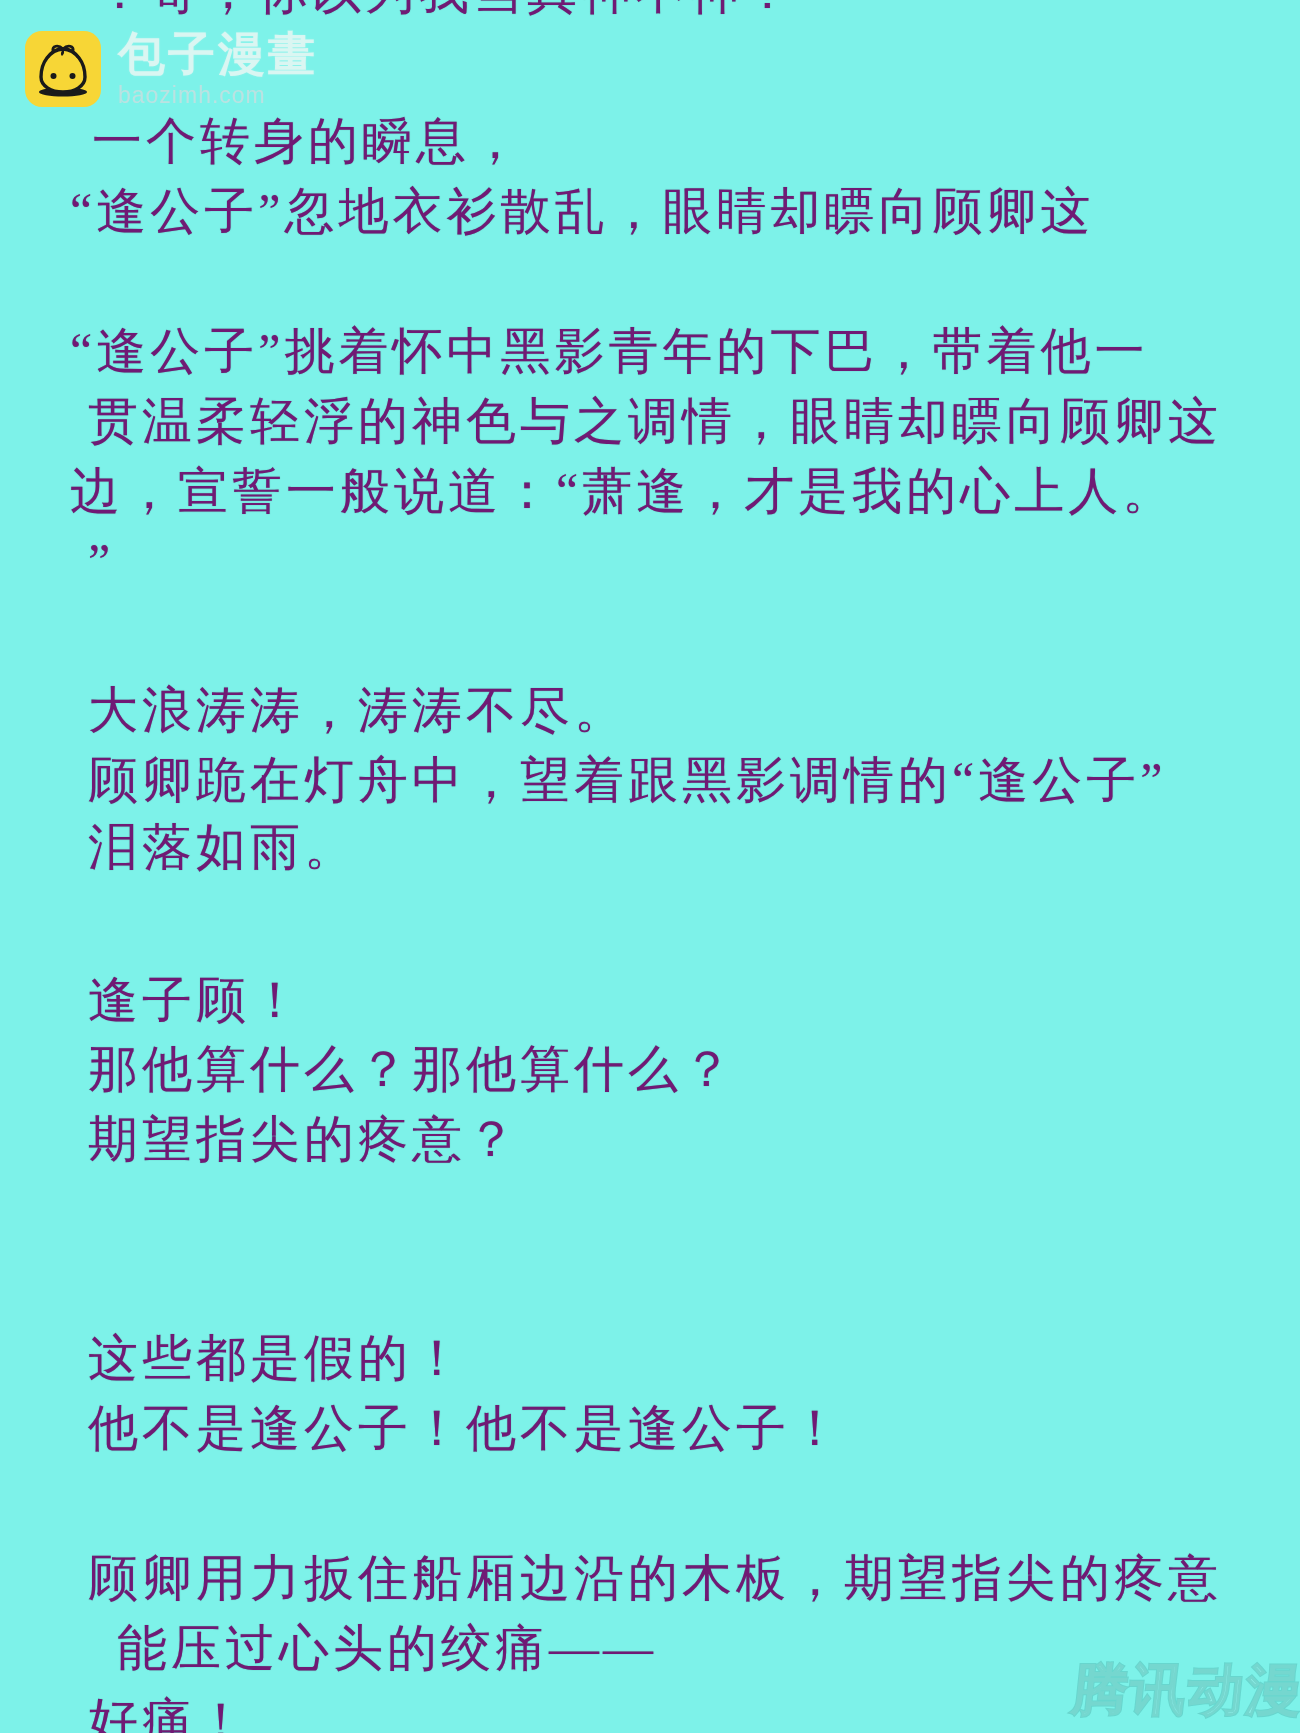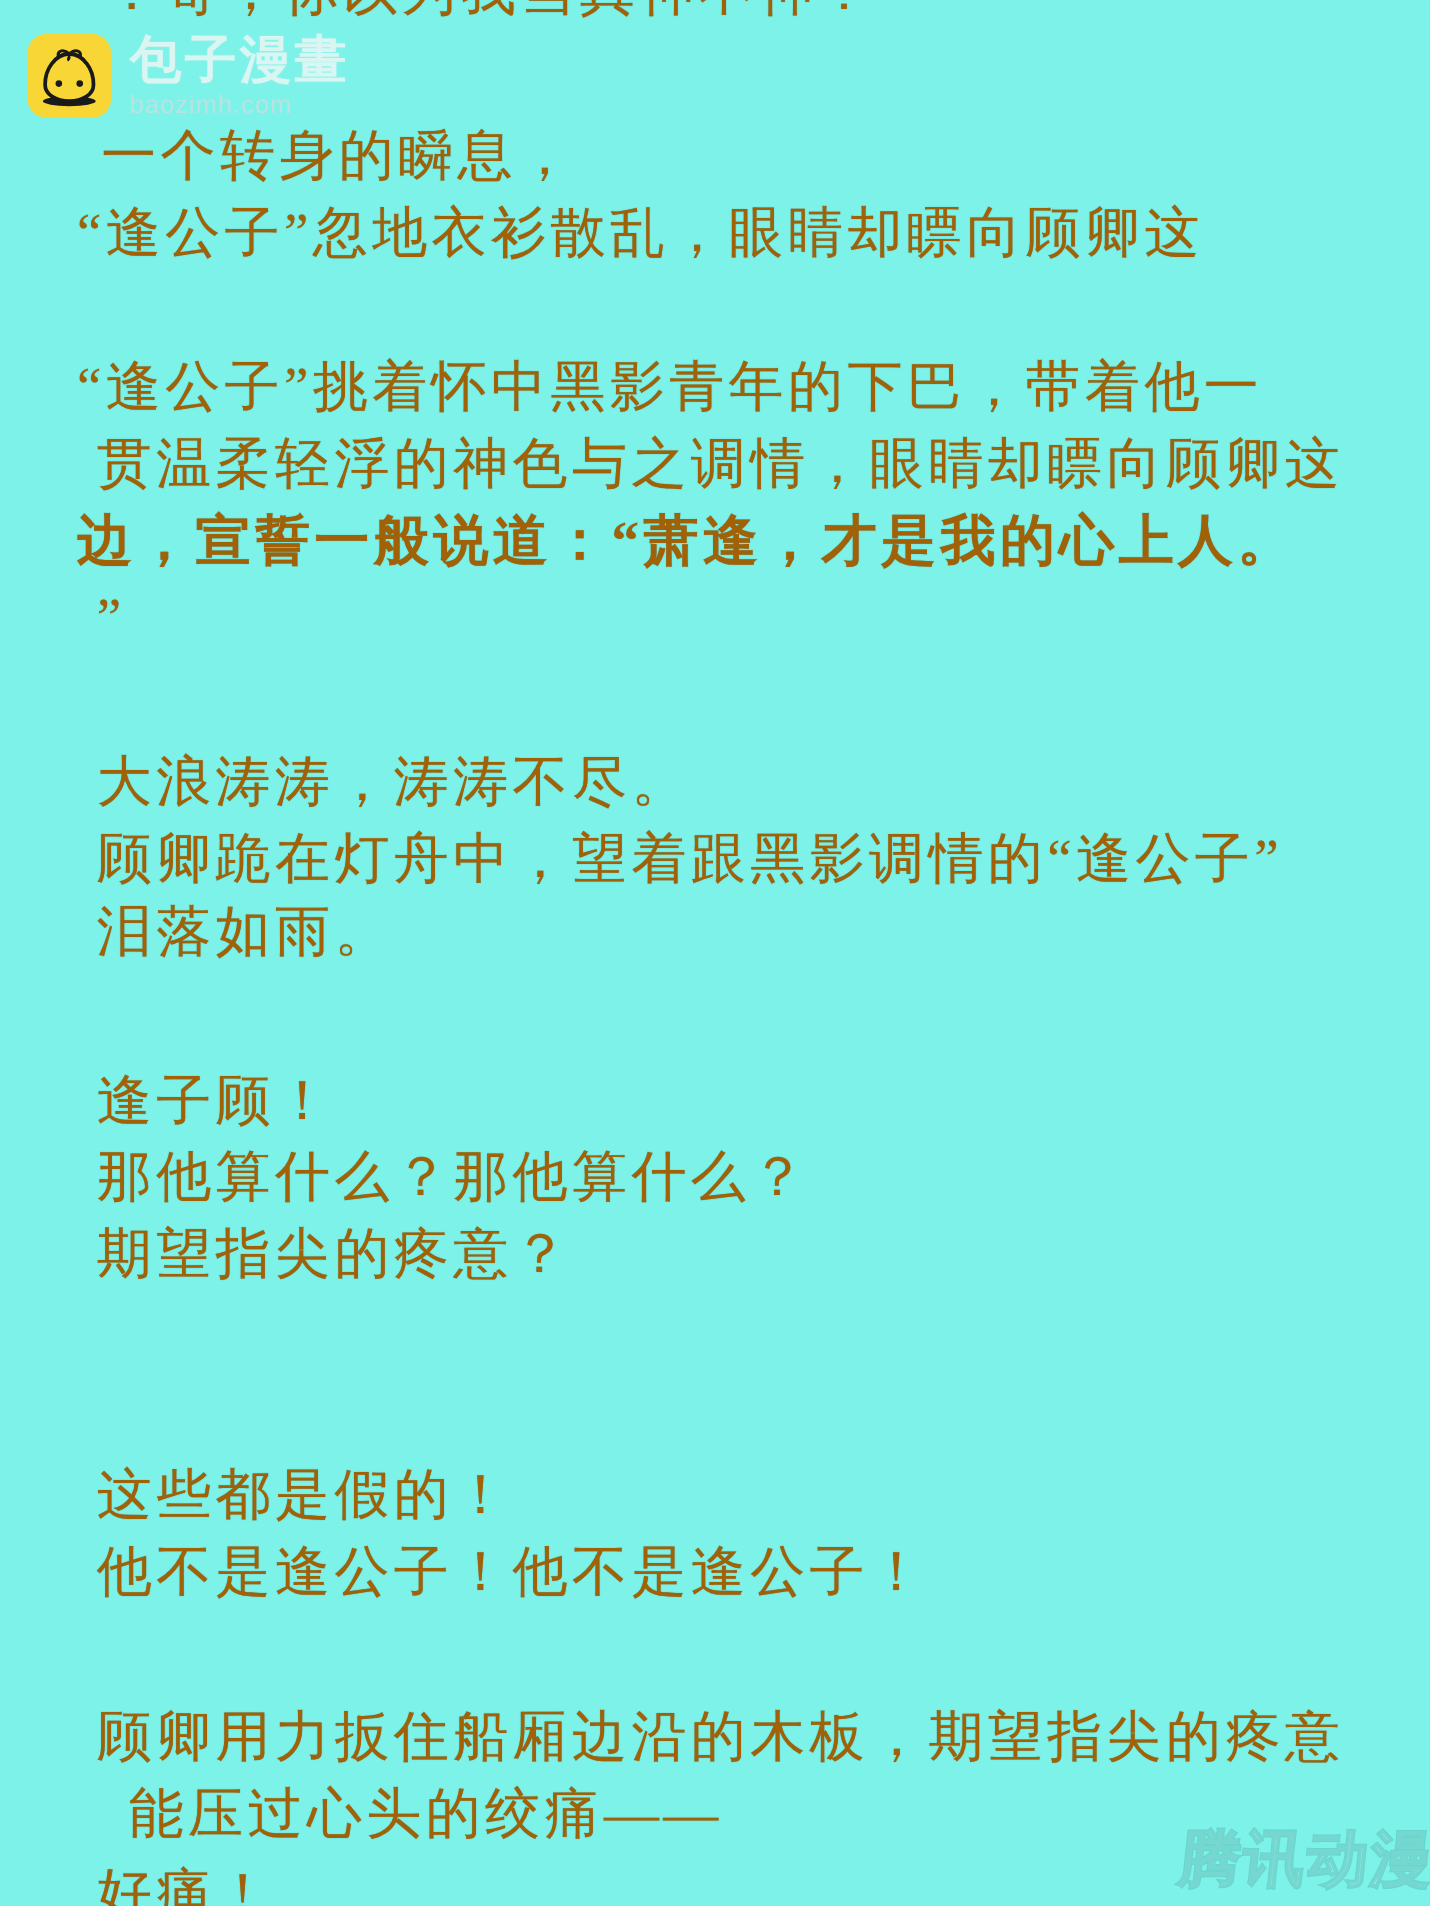--- a/index.html
+++ b/index.html
@@ -9,21 +9,21 @@
     height: 1733px;
     background: #7DF2E9;
     overflow: hidden;
     font-family: "Liberation Serif", "DejaVu Serif", serif;
   }
   .story-line {
     position: absolute;
     font-size: 50px;
     line-height: 1;
     letter-spacing: 4px;
-    color: #a16207;
+    color: #701a75;
     white-space: nowrap;
     text-shadow: 0 0 1px rgba(62,91,88,0.55);
   }
   .top-partial {
     top: -34px;
     left: 95px;
   }
   .brand {
     position: absolute;
     top: 30px;
@@ -92,21 +92,21 @@
     <div class="brand-text">
       <div class="brand-title">包子漫畫</div>
       <div class="brand-domain">baozimh.com</div>
     </div>
   </div>
 
   <div class="story-line" style="top:116px; left:92px;">一个转身的瞬息，</div>
   <div class="story-line" style="top:186px; left:70px;">“逢公子”忽地衣衫散乱，眼睛却瞟向顾卿这</div>
   <div class="story-line" style="top:326px; left:70px;">“逢公子”挑着怀中黑影青年的下巴，带着他一</div>
   <div class="story-line" style="top:396px; left:88px;">贯温柔轻浮的神色与之调情，眼睛却瞟向顾卿这</div>
-  <div class="story-line" style="top:466px; left:70px;font-weight:bold;">边，宣誓一般说道：“萧逢，才是我的心上人。</div>
+  <div class="story-line" style="top:466px; left:70px;">边，宣誓一般说道：“萧逢，才是我的心上人。</div>
   <div class="story-line" style="top:536px; left:88px;">”</div>
   <div class="story-line" style="top:685px; left:88px;">大浪涛涛，涛涛不尽。</div>
   <div class="story-line" style="top:755px; left:88px;">顾卿跪在灯舟中，望着跟黑影调情的“逢公子”</div>
   <div class="story-line" style="top:822px; left:88px;">泪落如雨。</div>
   <div class="story-line" style="top:975px; left:88px;">逢子顾！</div>
   <div class="story-line" style="top:1044px; left:88px;">那他算什么？那他算什么？</div>
   <div class="story-line" style="top:1114px; left:88px;">期望指尖的疼意？</div>
   <div class="story-line" style="top:1333px; left:88px;">这些都是假的！</div>
   <div class="story-line" style="top:1403px; left:88px;">他不是逢公子！他不是逢公子！</div>
   <div class="story-line" style="top:1553px; left:88px;">顾卿用力扳住船厢边沿的木板，期望指尖的疼意</div>

